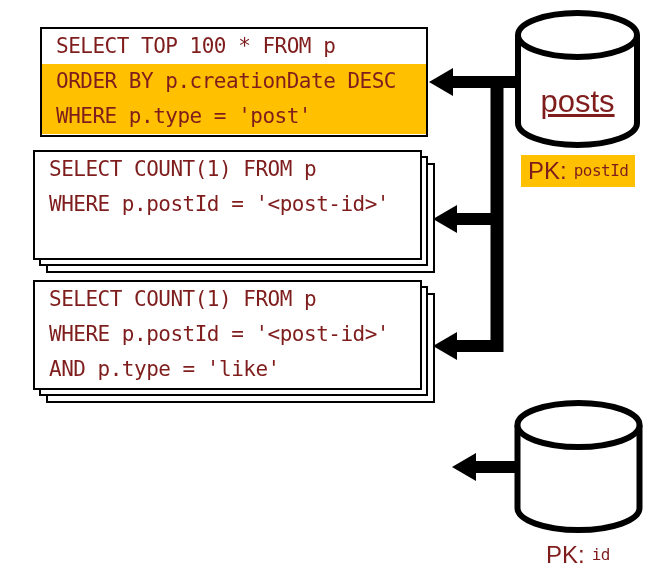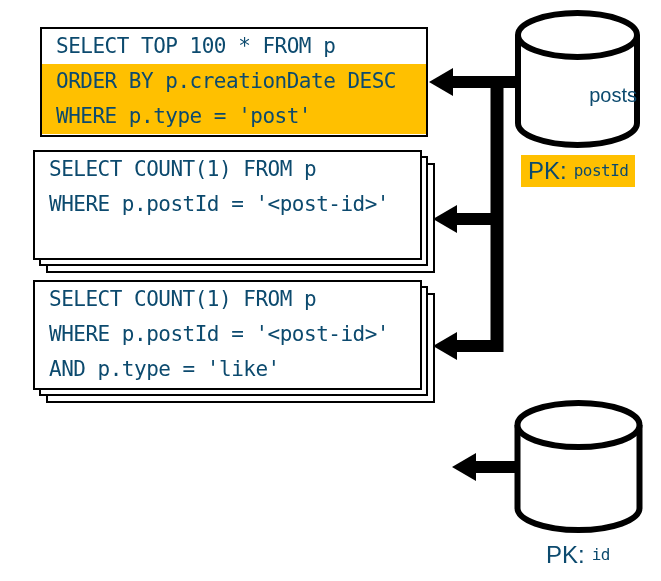--- a/index.html
+++ b/index.html
@@ -7,21 +7,21 @@
     padding: 0;
     background: #ffffff;
   }
   .canvas {
     position: relative;
     width: 661px;
     height: 581px;
     background: #ffffff;
     overflow: hidden;
     font-family: "DejaVu Sans Mono", monospace;
-    color: #0c4a6e;
+    color: #7f1d1d;
   }
   .layer {
     position: absolute;
     left: 0;
     top: 0;
     z-index: 1;
   }
   
   .qgroup {
     position: absolute;
@@ -56,22 +56,23 @@
     letter-spacing: -0.5px;
   }
   .qbox .line.hl {
     background: var(--hl, #FFC000);
   }
   
   .dblabel {
     position: absolute;
     z-index: 3;
     font-family: "Liberation Sans", sans-serif;
-    font-size: 20px;
-    text-align: right;
+    font-size: 31px;
+    text-align: center;
+    text-decoration: underline;
   }
   .pklabel {
     position: absolute;
     z-index: 3;
     display: flex;
     align-items: flex-start;
     font-family: "Liberation Sans", sans-serif;
     font-size: 24px;
     line-height: 30px;
     white-space: pre;

